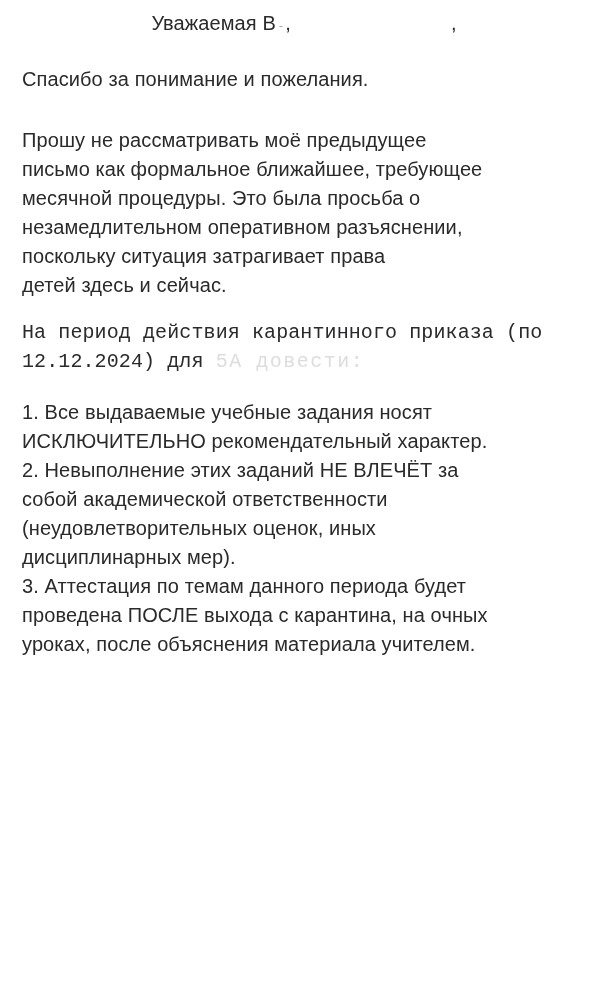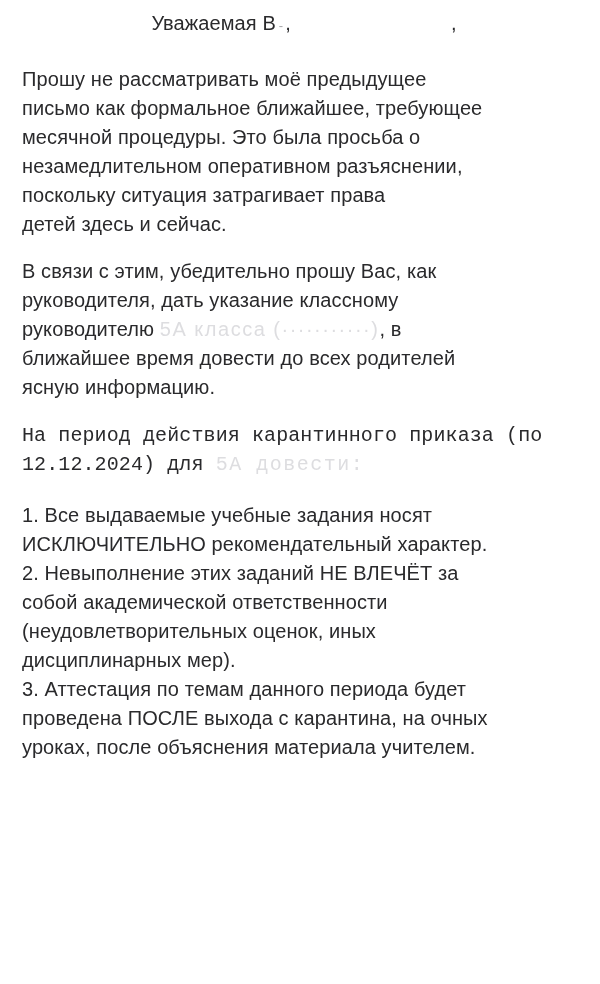--- a/index.html
+++ b/index.html
@@ -51,34 +51,30 @@
     height: 1px;
   }
 </style>
 </head>
 <body>
 
 <main class="letter">
 
   <p class="para mb25"><span>Уважаемая В</span><span class="erased-trace">-</span><span>,</span><span class="erased-gap"></span><span>,</span></p>
 
+  <p class="para mb32">Спасибо за понимание и пожелания.</p>
 
   <p class="para mb18">Прошу не рассматривать моё предыдущее
 письмо как формальное ближайшее, требующее
 месячной процедуры. Это была просьба о
 незамедлительном оперативном разъяснении,
 поскольку ситуация затрагивает права
 детей здесь и сейчас.</p>
 
 
-  <p class="para mb19"><span>В связи с этим, убедительно прошу Вас, как
-руководителя, дать указание классному
-руководителю </span><span class="erased">5А класса (···········)</span><span>, в
-ближайшее время довести до всех родителей
-ясную информацию.</span></p>
 
   <p class="para mb22"><span>На период действия карантинного приказа (по
 12.12.2024) для </span><span class="erased">5А довести:</span></p>
 
   <p class="para">1. Все выдаваемые учебные задания носят
 ИСКЛЮЧИТЕЛЬНО рекомендательный характер.
 2. Невыполнение этих заданий НЕ ВЛЕЧЁТ за
 собой академической ответственности
 (неудовлетворительных оценок, иных
 дисциплинарных мер).

